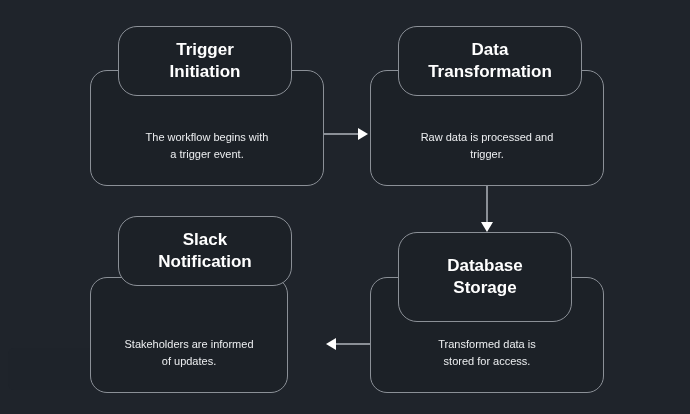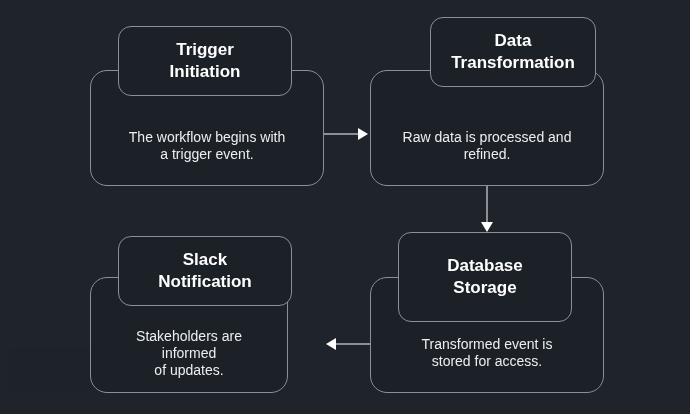--- a/index.html
+++ b/index.html
@@ -50,32 +50,32 @@
     align-items: center;
     justify-content: center;
   }
 
   .node-desc {
     width: 100%;
     padding: 0 18px;
     box-sizing: border-box;
     text-align: center;
     color: #eceef0;
-    font-size: 14px;
+    font-size: 11px;
     line-height: 17px;
     font-weight: 400;
     white-space: pre-line;
   }
 
   .node-header {
     position: absolute;
     box-sizing: border-box;
     background: #1c2127;
     border: 1.6px solid #8b9097;
-    border-radius: 13px;
+    border-radius: 19px;
     display: flex;
     align-items: center;
     justify-content: center;
     z-index: 3;
   }
 
   .node-title {
     width: 100%;
     padding: 0 10px;
     box-sizing: border-box;
@@ -143,42 +143,42 @@
     </div>
     <div class="node-header" style="left:118px; top:26px; width:174px; height:70px;">
       <div class="node-title">Trigger
 Initiation</div>
     </div>
   </div>
 
   <div class="node">
     <div class="node-body" style="left:370px; top:70px; width:234px; height:116px;">
       <div class="node-desc">Raw data is processed and
-refined.</div>
-    </div>
-    <div class="node-header" style="left:398px; top:17px; width:166px; height:70px;margin-left:32px;">
+trigger.</div>
+    </div>
+    <div class="node-header" style="left:398px; top:26px; width:184px; height:70px;">
       <div class="node-title">Data
 Transformation</div>
     </div>
   </div>
 
   <div class="node">
     <div class="node-body" style="left:90px; top:277px; width:198px; height:116px;">
       <div class="node-desc">Stakeholders are informed
 of updates.</div>
     </div>
-    <div class="node-header" style="left:118px; top:236px; width:174px; height:70px;">
+    <div class="node-header" style="left:118px; top:216px; width:174px; height:70px;">
       <div class="node-title">Slack
 Notification</div>
     </div>
   </div>
 
   <div class="node">
     <div class="node-body" style="left:370px; top:277px; width:234px; height:116px;">
-      <div class="node-desc">Transformed event is
+      <div class="node-desc">Transformed data is
 stored for access.</div>
     </div>
     <div class="node-header" style="left:398px; top:232px; width:174px; height:90px;">
       <div class="node-title">Database
 Storage</div>
     </div>
   </div>
 
   <div class="connector">
     <div class="conn-line-h" style="left:324px; top:133px; width:36px;"></div>

